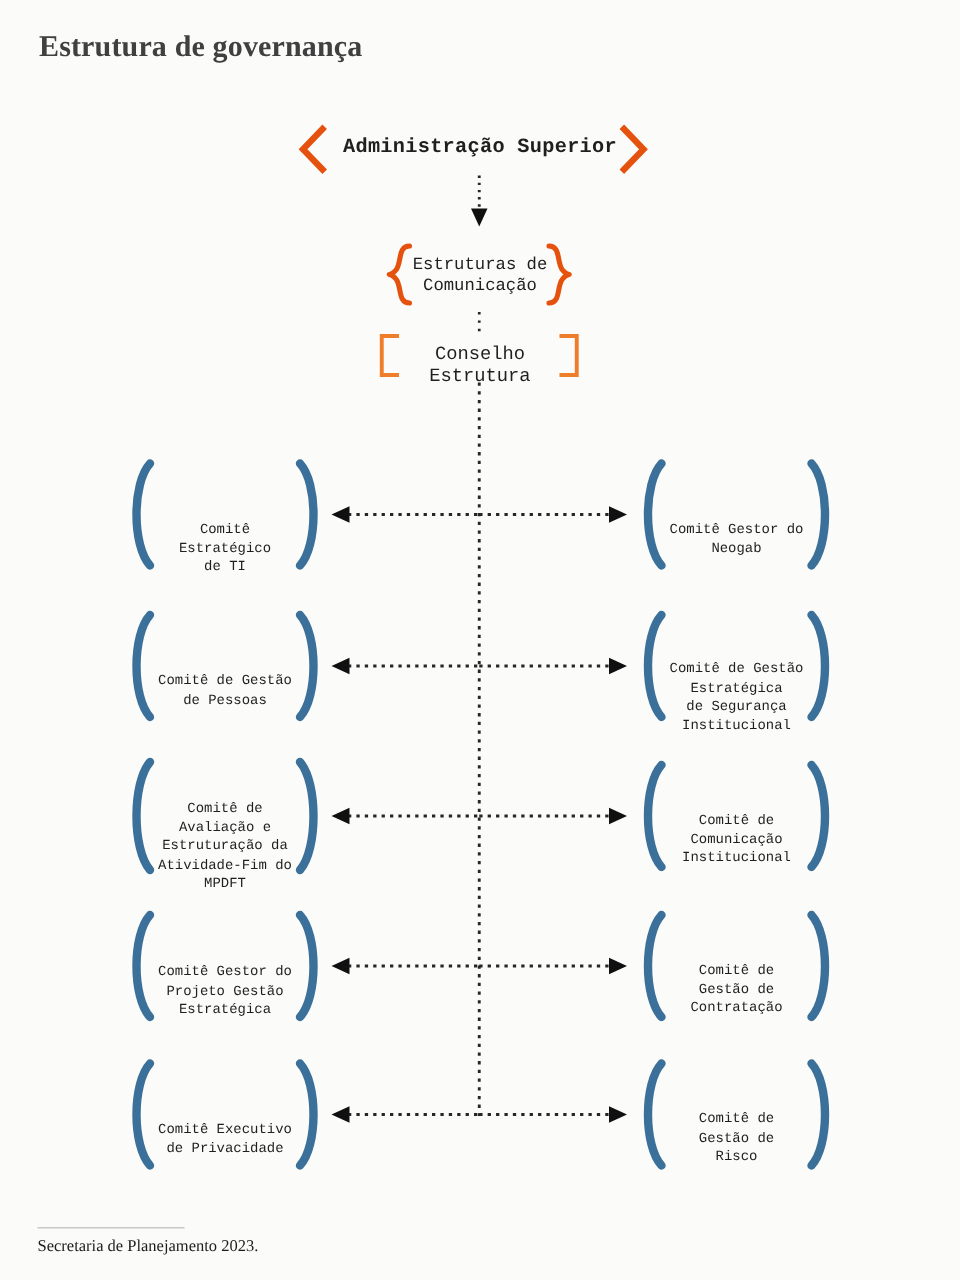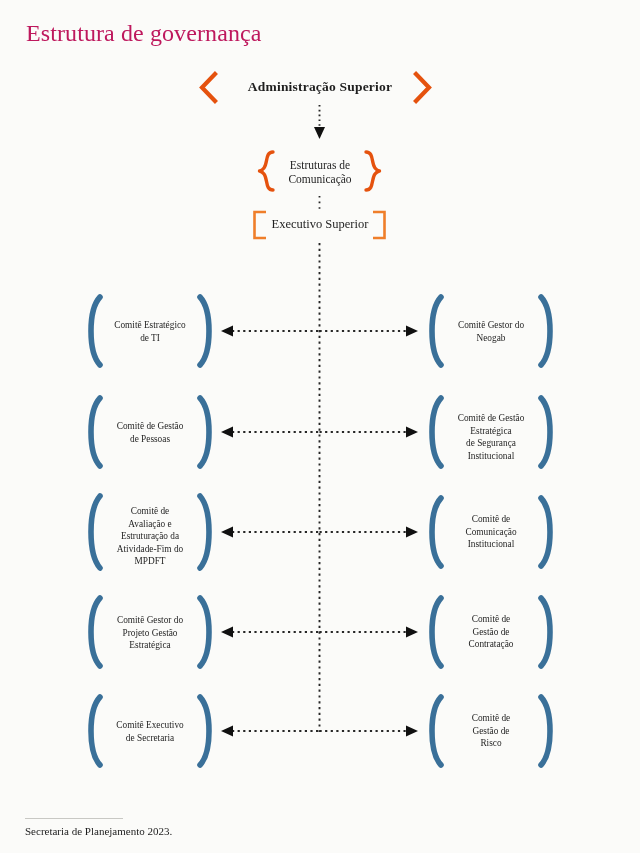--- a/index.html
+++ b/index.html
@@ -14,34 +14,35 @@
     color: #1b1b1b;
     position: relative;
     overflow: hidden;
   }
 
   
   #page-title {
     position: absolute;
     left: 26px;
     top: 20px;
-    font-size: 24px;
-    font-weight: normal;
+    font-size: 20px;
+    font-weight: bold;
     letter-spacing: .1px;
-    color: #be185d;
+    color: #404040;
     white-space: nowrap;
   }
 
   
   #diagram {
     position: absolute;
     left: 0;
-    top: 0;
+    top: 12px;
     width: 588px;
     height: 800px;
+    font-family: Liberation Mono, monospace;
   }
   #diagram-svg {
     position: absolute;
     left: 0; top: 0;
     width: 640px;
     height: 800px;
   }
 
   
   .node-label {
@@ -62,20 +63,21 @@
     font-size: 11.5px;
   }
 
   .bracket-node {
     font-size: 12.5px;
   }
 
   .committee-label {
     font-size: 9.3px;
     line-height: 1.35;
+    margin-top: 16px;
   }
 
   
   #footer-rule {
     position: absolute;
     left: 25px;
     top: 818px;
     width: 98px;
     height: 1px;
     background: #c8c8c4;
@@ -215,40 +217,40 @@
       <polygon points="406,725.5 406,736.5 418,731" fill="#101010"></polygon>
     </g>
 
   </svg>
 
   <div class="node-label top-node" style="left:220px; top:79px; width:200px;">Administração Superior</div>
 
   <div class="node-label brace-node" style="left:260px; top:158px; width:120px;">Estruturas de
 Comunicação</div>
 
-  <div class="node-label bracket-node" style="left:255px; top:217px; width:130px;">Executivo Superior</div>
+  <div class="node-label bracket-node" style="left:255px; top:217px; width:130px;">Conselho Estrutura</div>
 
   <div class="node-label committee-label" style="left:100px; top:319px; width:100px;">Comitê Estratégico
 de TI</div>
 
   <div class="node-label committee-label" style="left:100px; top:420px; width:100px;">Comitê de Gestão
 de Pessoas</div>
 
   <div class="node-label committee-label" style="left:100px; top:505px; width:100px;">Comitê de
 Avaliação e
 Estruturação da
 Atividade-Fim do
 MPDFT</div>
 
   <div class="node-label committee-label" style="left:100px; top:614px; width:100px;">Comitê Gestor do
 Projeto Gestão
 Estratégica</div>
 
   <div class="node-label committee-label" style="left:100px; top:719px; width:100px;">Comitê Executivo
-de Secretaria</div>
+de Privacidade</div>
 
   <div class="node-label committee-label" style="left:441px; top:319px; width:100px;">Comitê Gestor do
 Neogab</div>
 
   <div class="node-label committee-label" style="left:441px; top:412px; width:100px;">Comitê de Gestão
 Estratégica
 de Segurança
 Institucional</div>
 
   <div class="node-label committee-label" style="left:441px; top:513px; width:100px;">Comitê de

